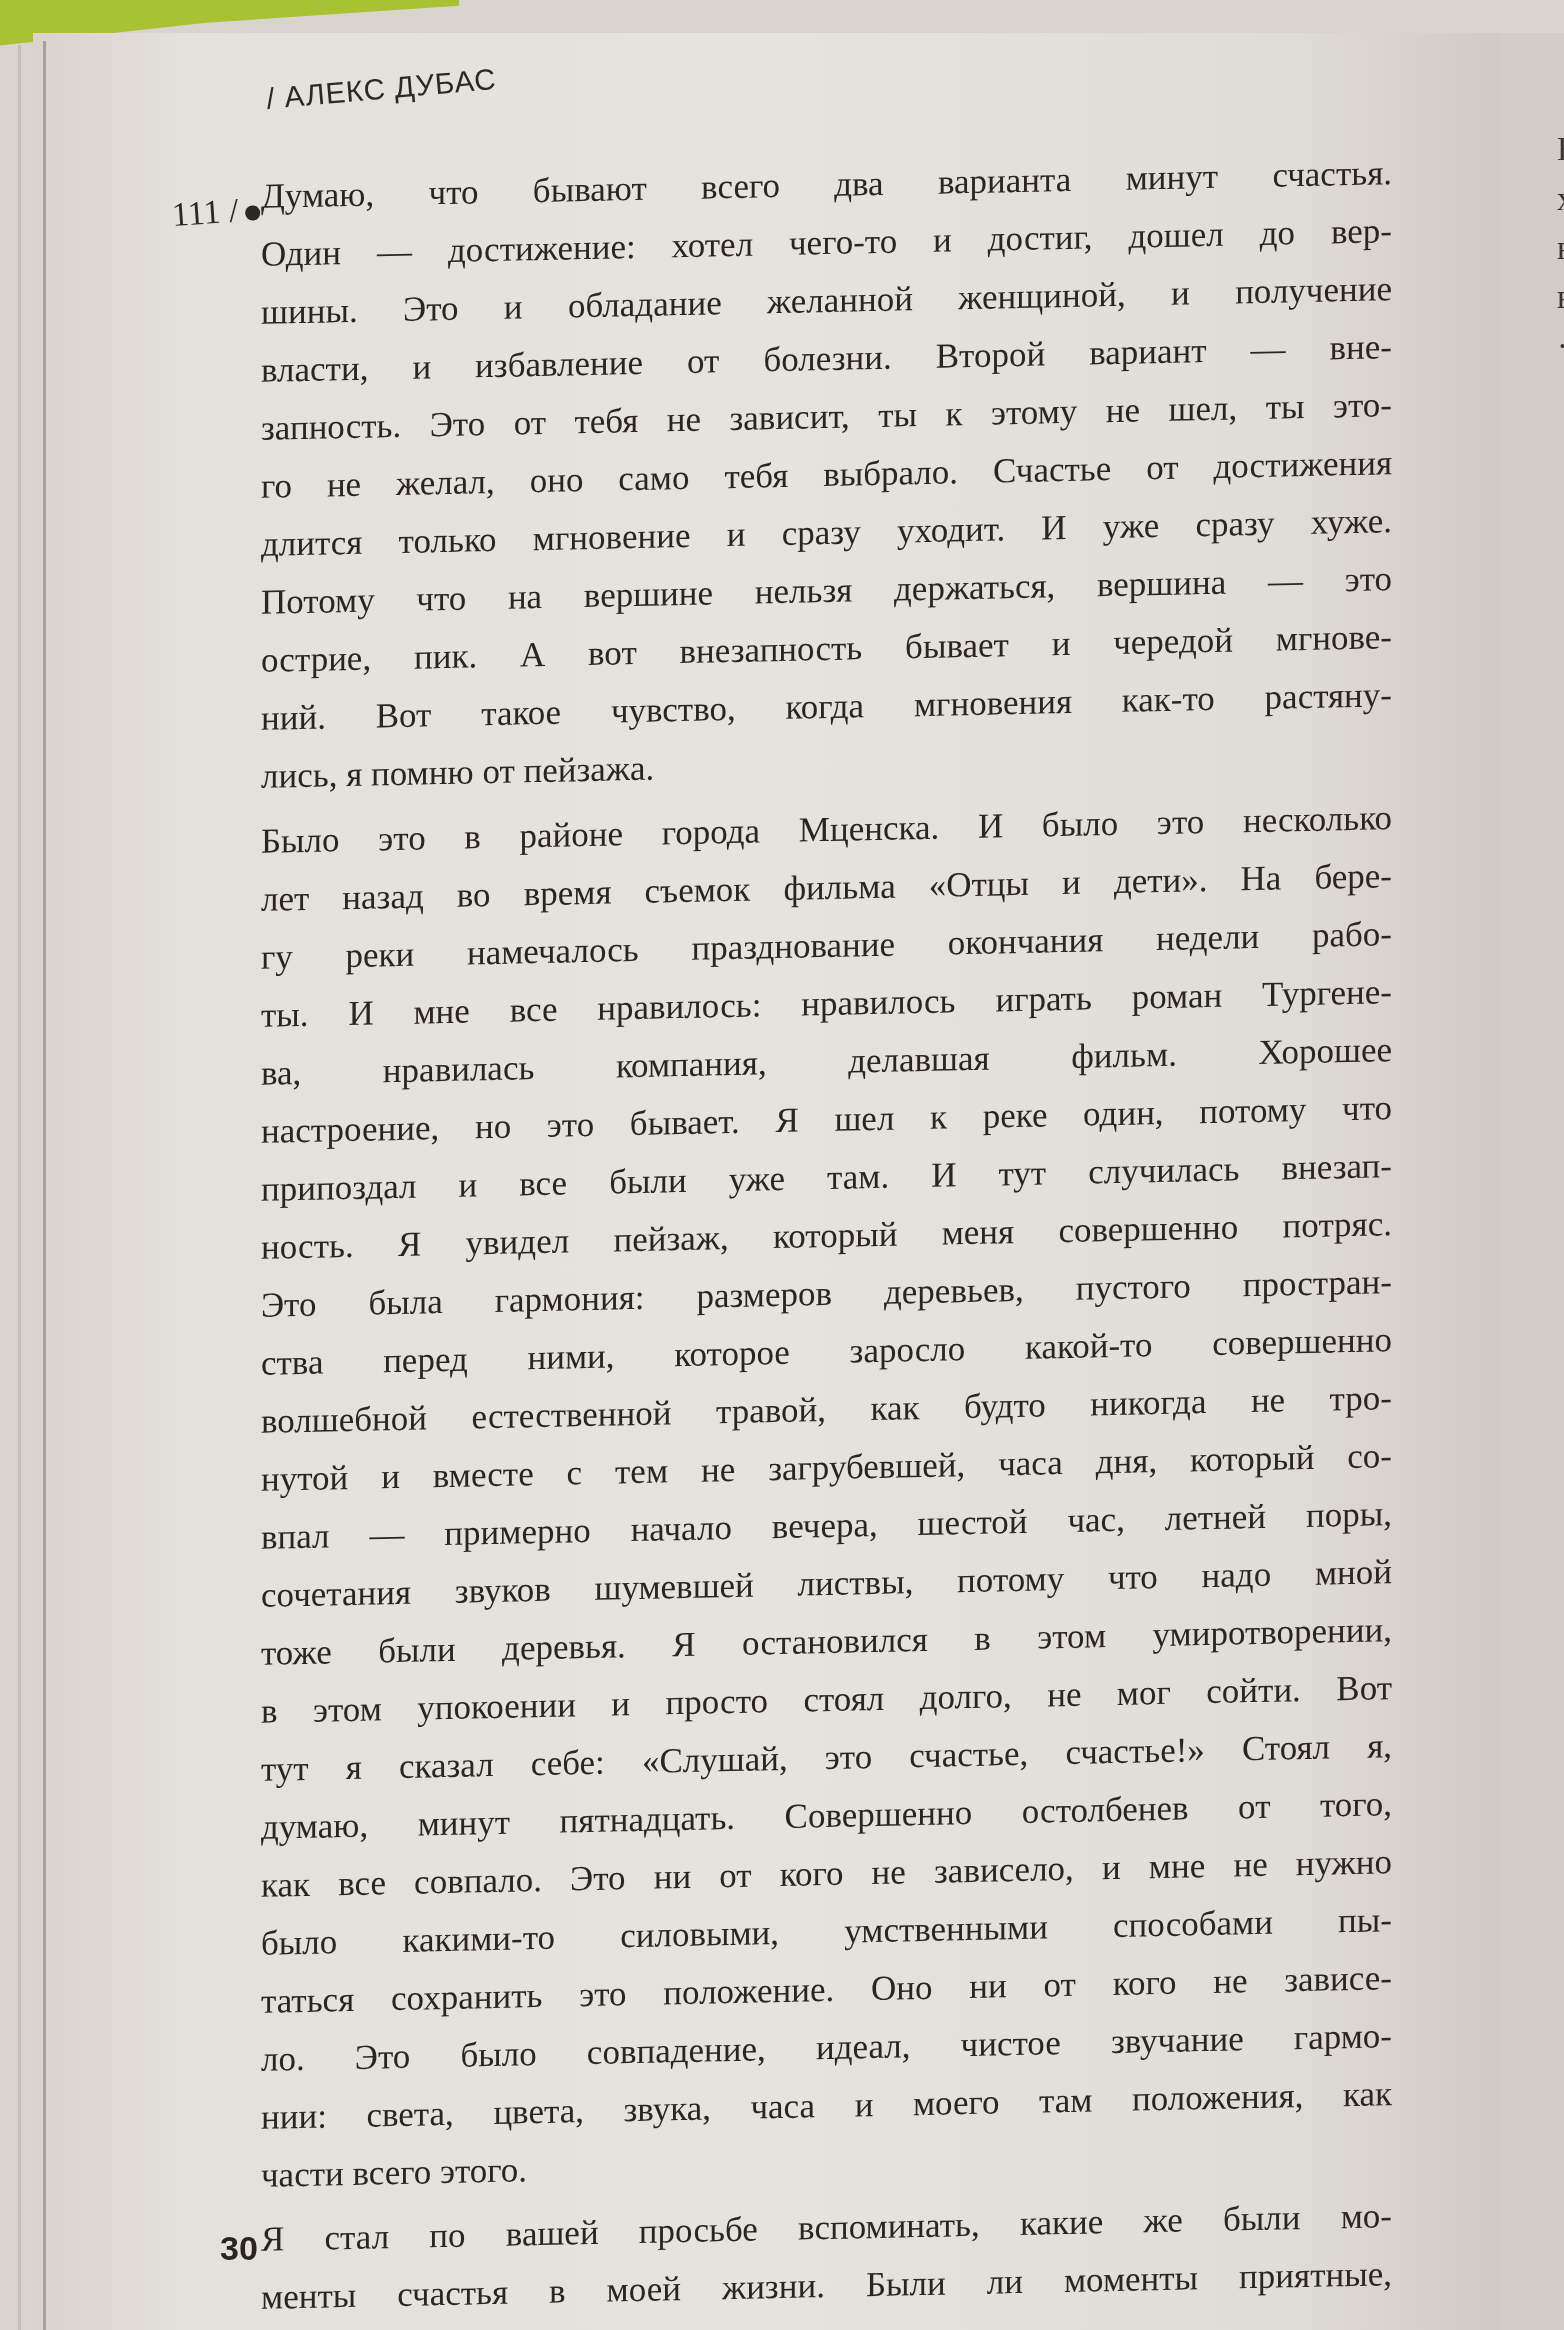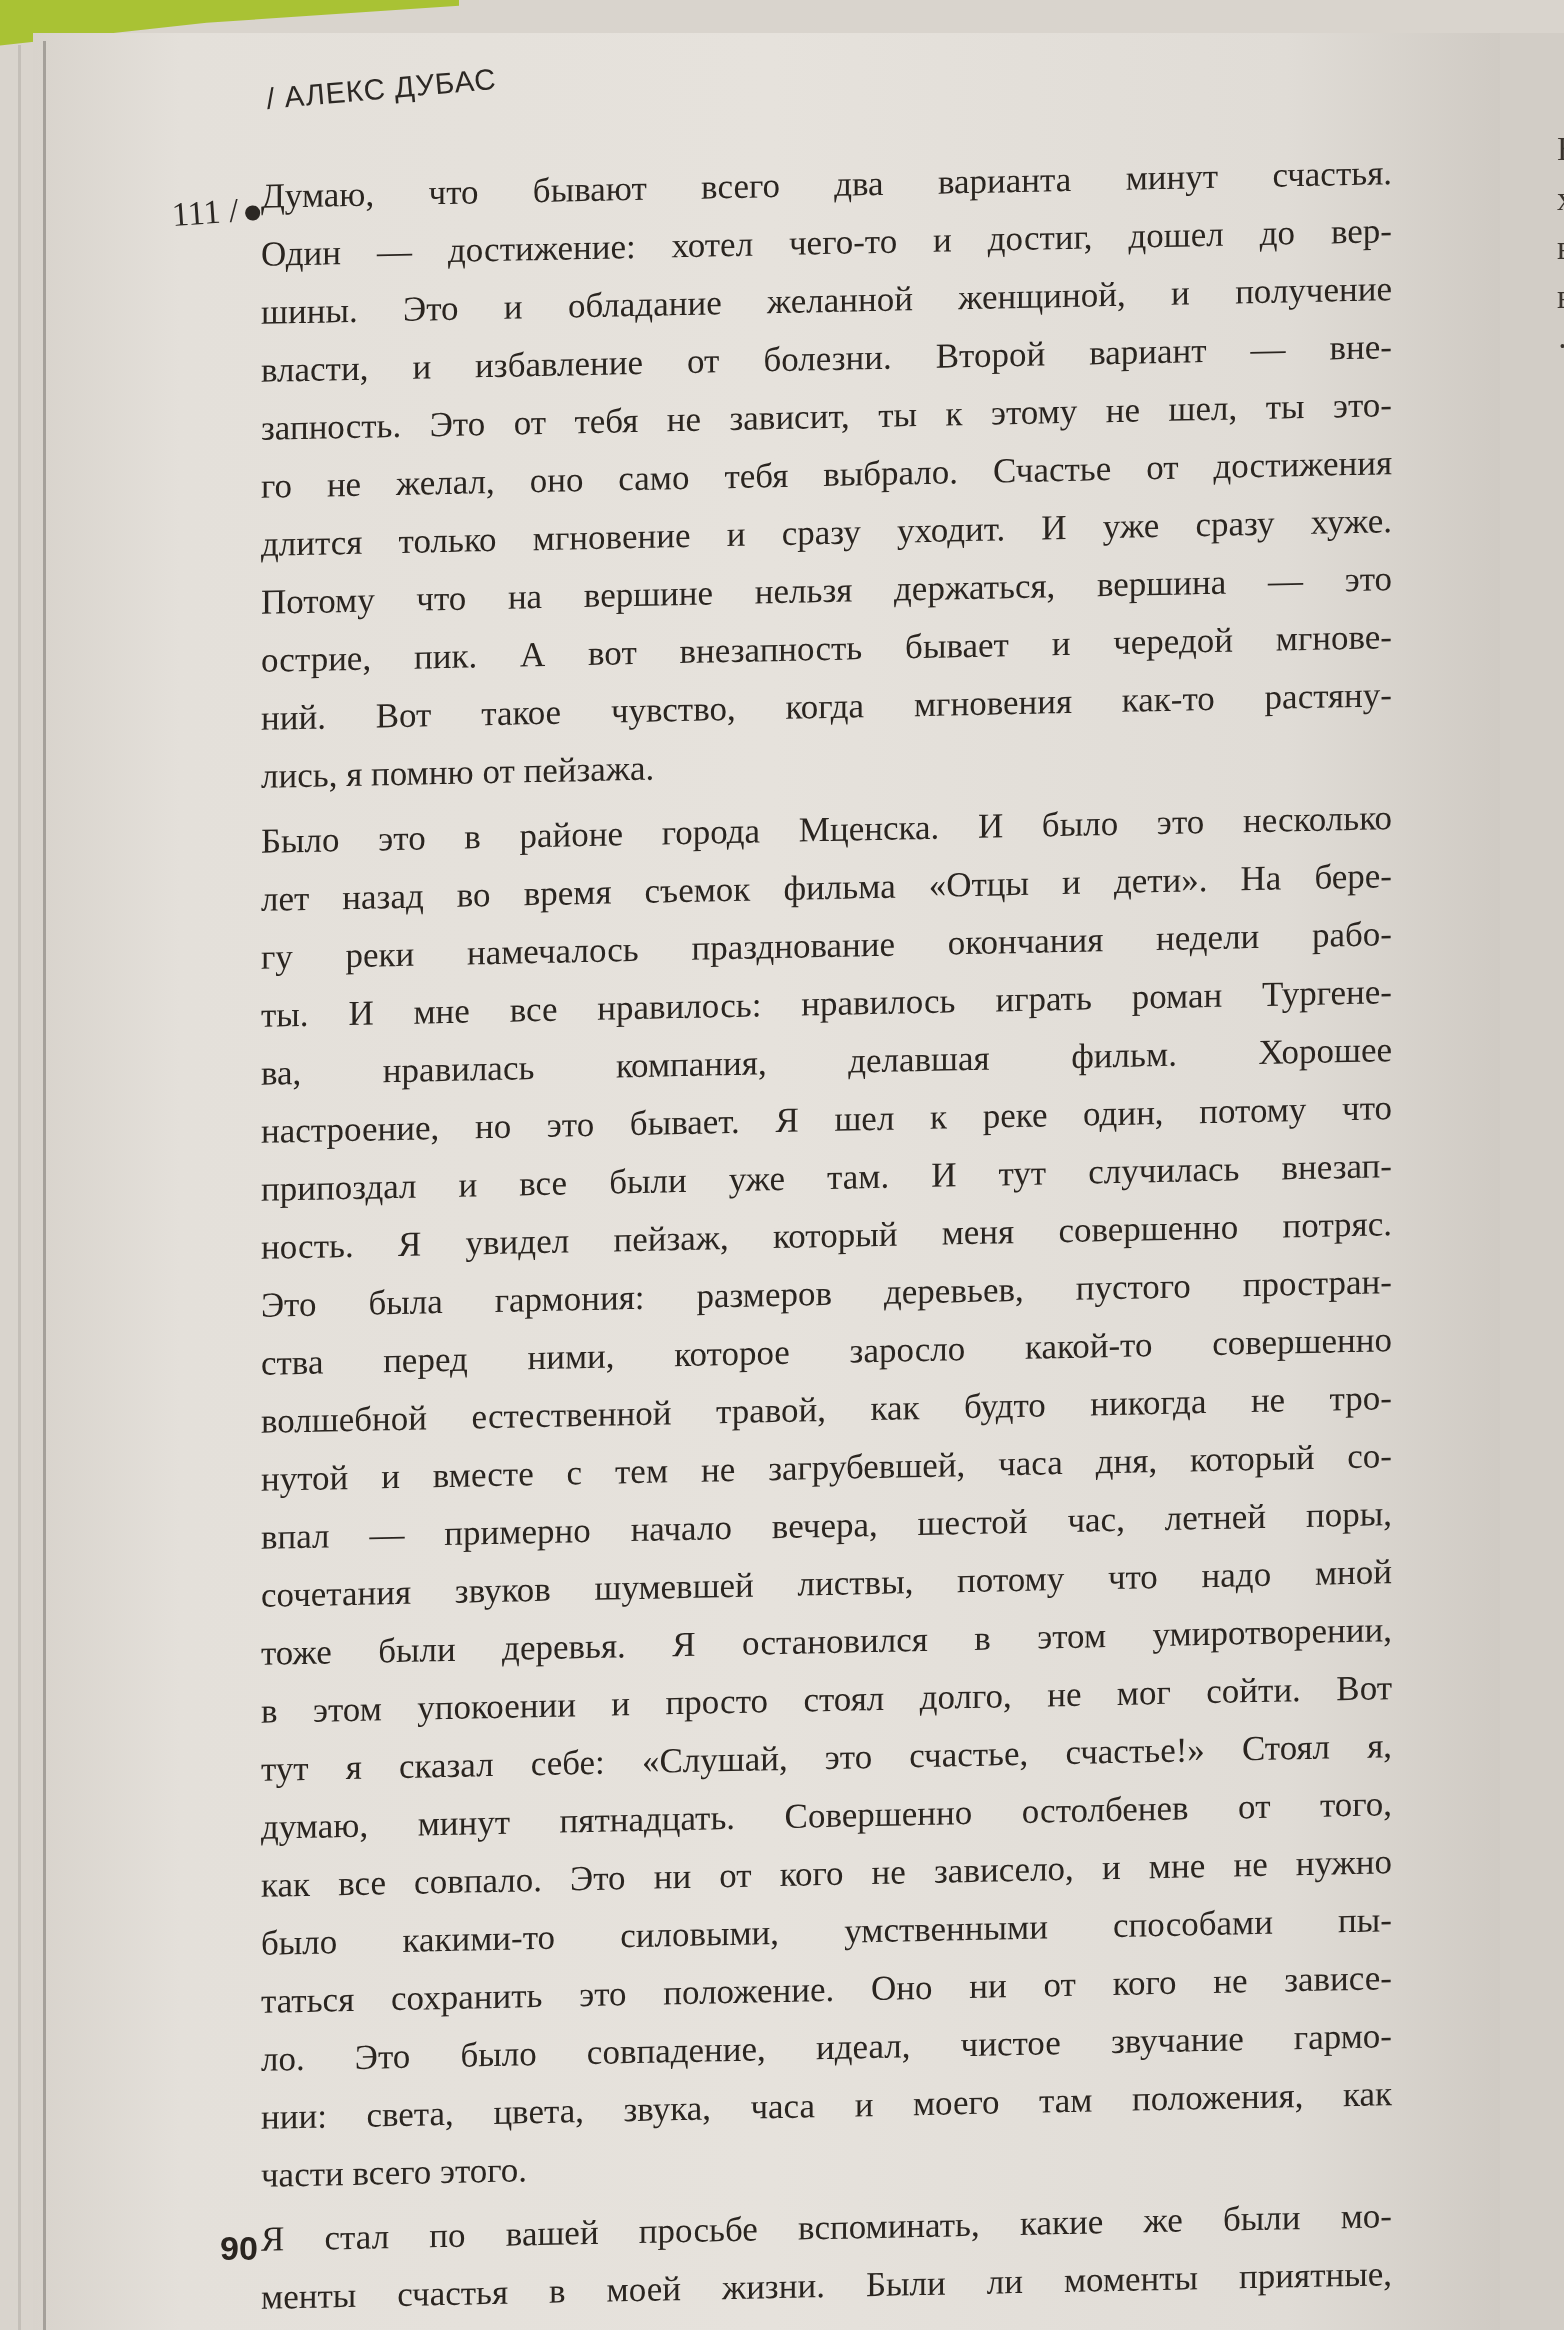--- a/index.html
+++ b/index.html
@@ -131,14 +131,14 @@
       <span class="line last">части всего этого.</span>
     </div>
     <div class="gap"></div>
     <div>
       <span class="line">Я стал по вашей просьбе вспоминать, какие же были мо-</span>
       <span class="line">менты счастья в моей жизни. Были ли моменты приятные,</span>
       <span class="line last">были ли торжественные и вдохновенные? Да, разумеется.</span>
     </div>
   </div>
 
-<div class="page-number">90</div>
+<div class="page-number">30</div>
 
 
 </body></html>

